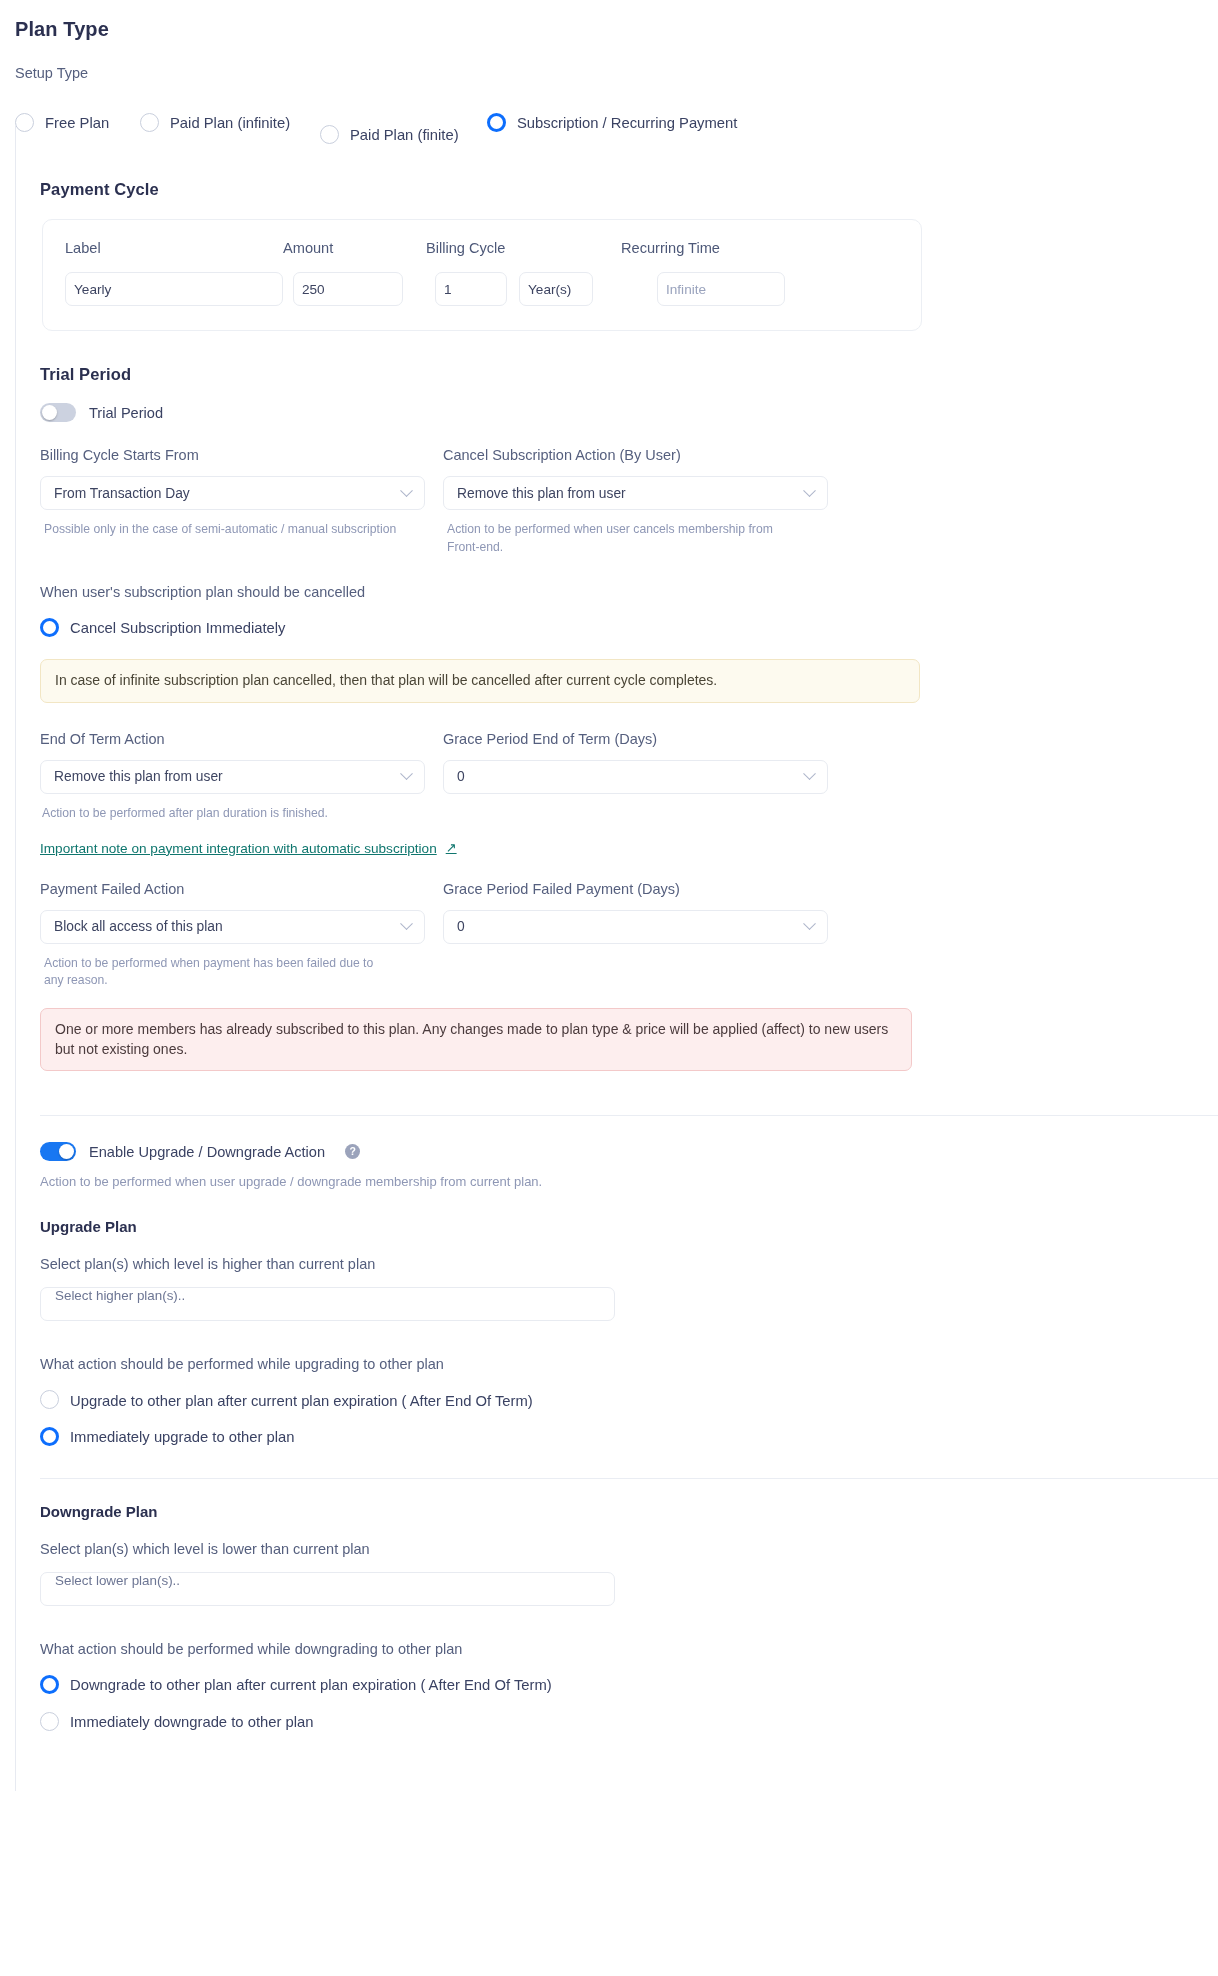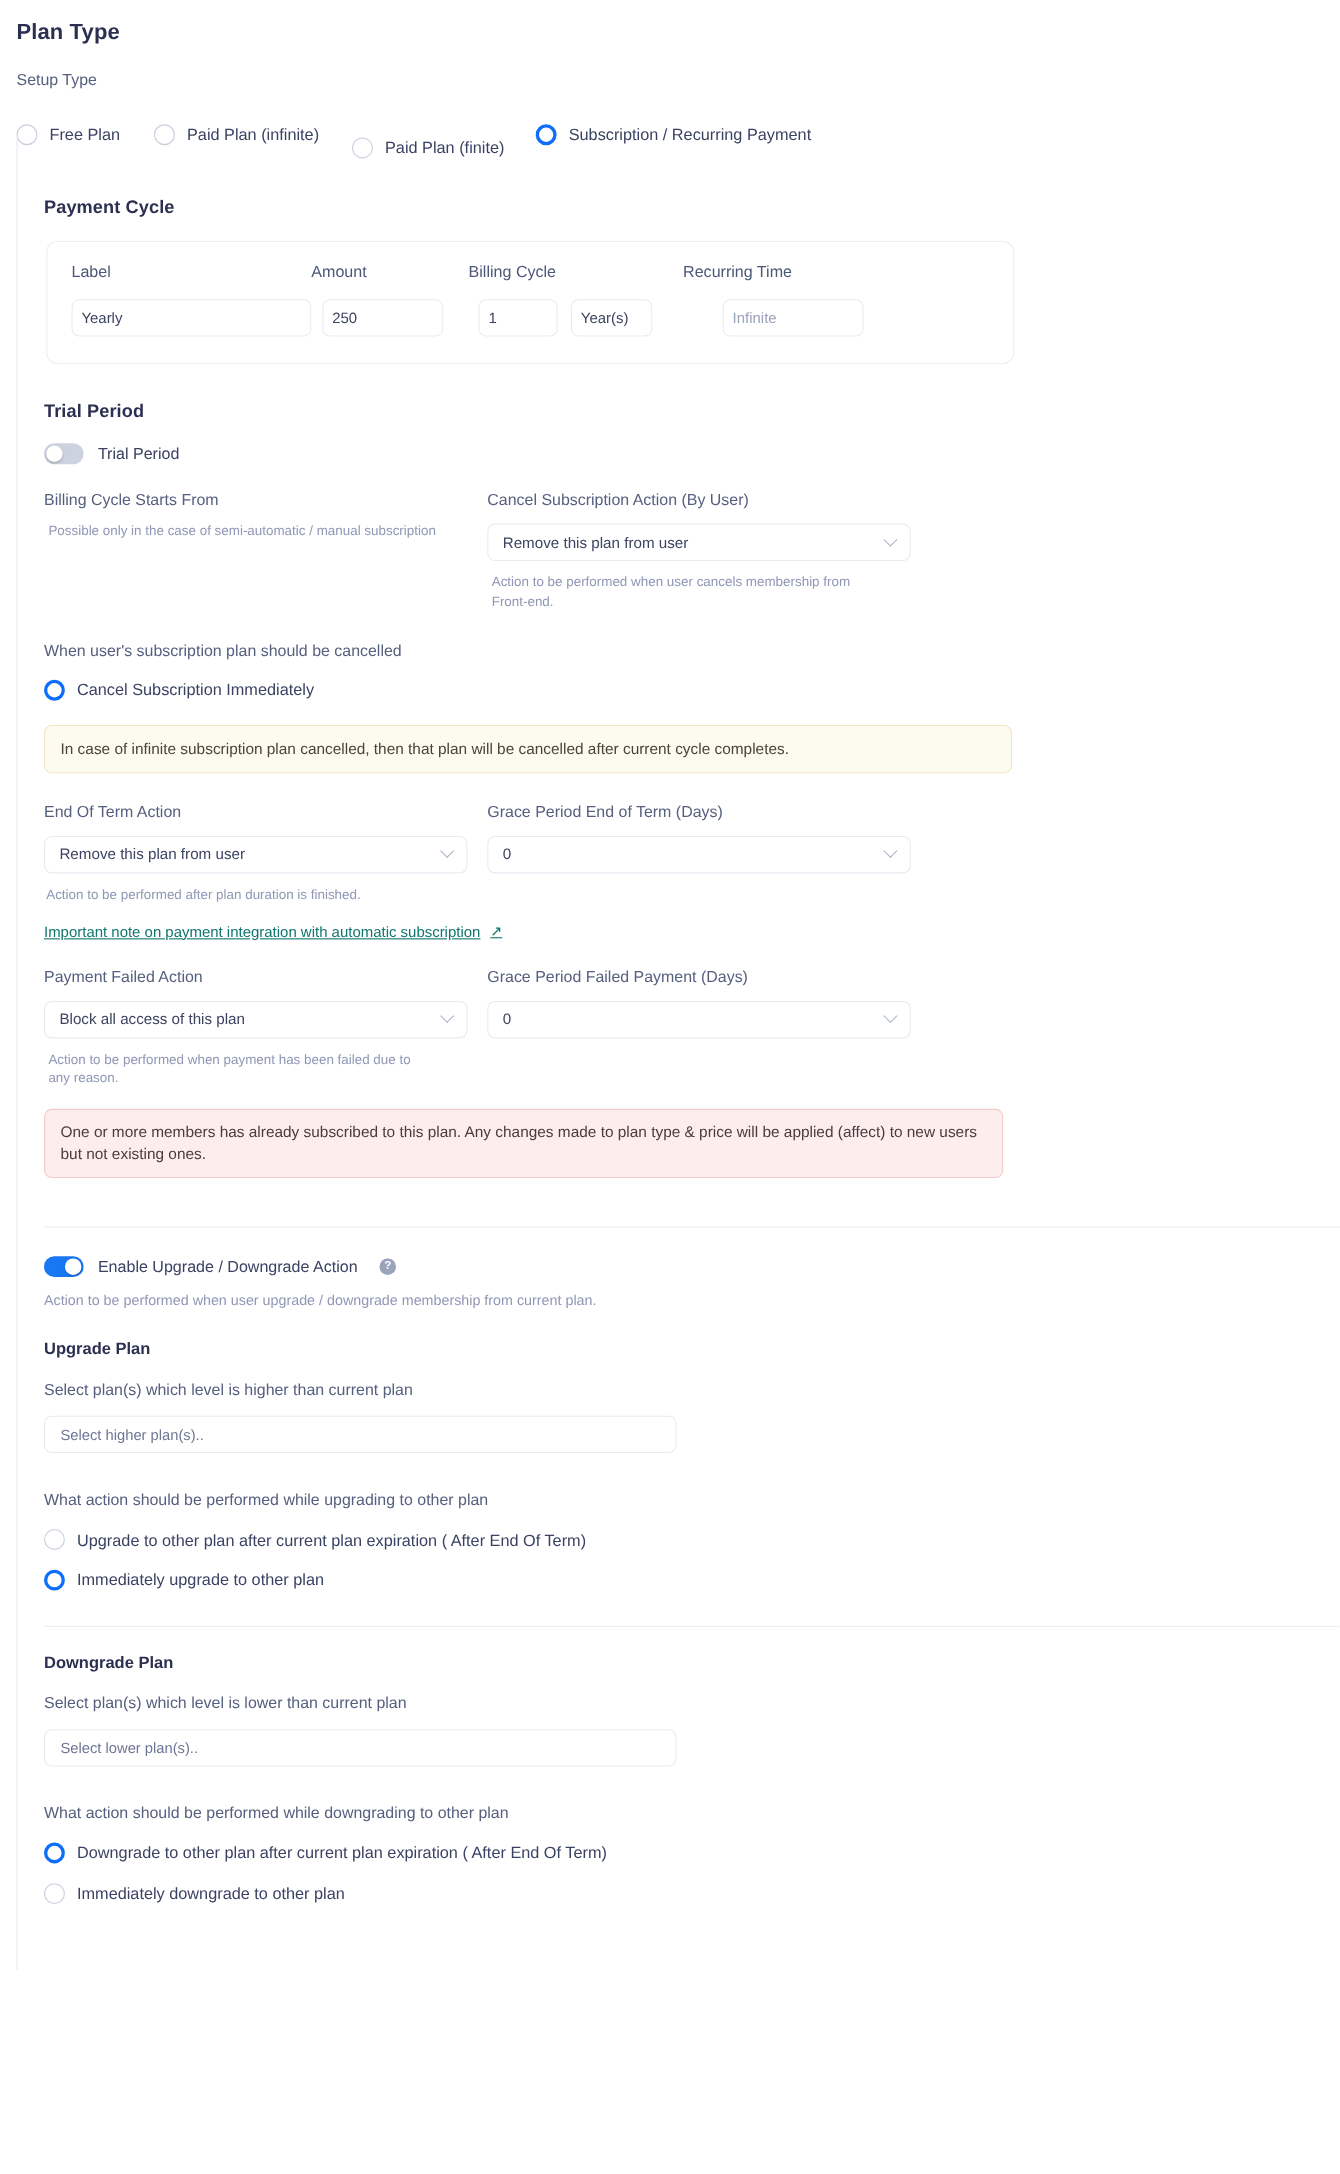--- a/index.html
+++ b/index.html
@@ -229,21 +229,20 @@
     transform: translateY(-1px);
   }
 
   .multiselect {
     height: 34px;
     width: 575px;
     border: 1px solid #e8ebf1;
     border-radius: 7px;
     background: #fff;
     display: flex;
-    align-items: center;
     padding: 0 14px;
     font-size: 13.4px;
     color: #6d7694;
     cursor: text;
   }
 
   .divider {
     height: 1px;
     background: #eaedf3;
     margin-left: 40px;
@@ -305,20 +304,24 @@
   <div class="h-section ml40" style="margin-top:34px;">Trial Period</div>
 
   <div class="toggle-row ml40" style="margin-top:19px;">
     <span class="tgl"></span>
     <span class="txt">Trial Period</span>
   </div>
 
   <div class="cols" style="margin-top:25px;">
     <div class="col">
       <div class="lbl">Billing Cycle Starts From</div>
+      <div class="select" style="margin-top:13px;">
+        <span>From Transaction Day</span>
+        <span class="chev"></span>
+      </div>
       <div class="help" style="margin-top:11px; padding-left:4px;">Possible only in the case of semi-automatic / manual subscription</div>
     </div>
     <div class="col-gap"></div>
     <div class="col right">
       <div class="lbl">Cancel Subscription Action (By User)</div>
       <div class="select" style="margin-top:13px;">
         <span>Remove this plan from user</span>
         <span class="chev"></span>
       </div>
       <div class="help" style="margin-top:11px; padding-left:4px; width:352px;">Action to be performed when user cancels membership from Front-end.</div>

